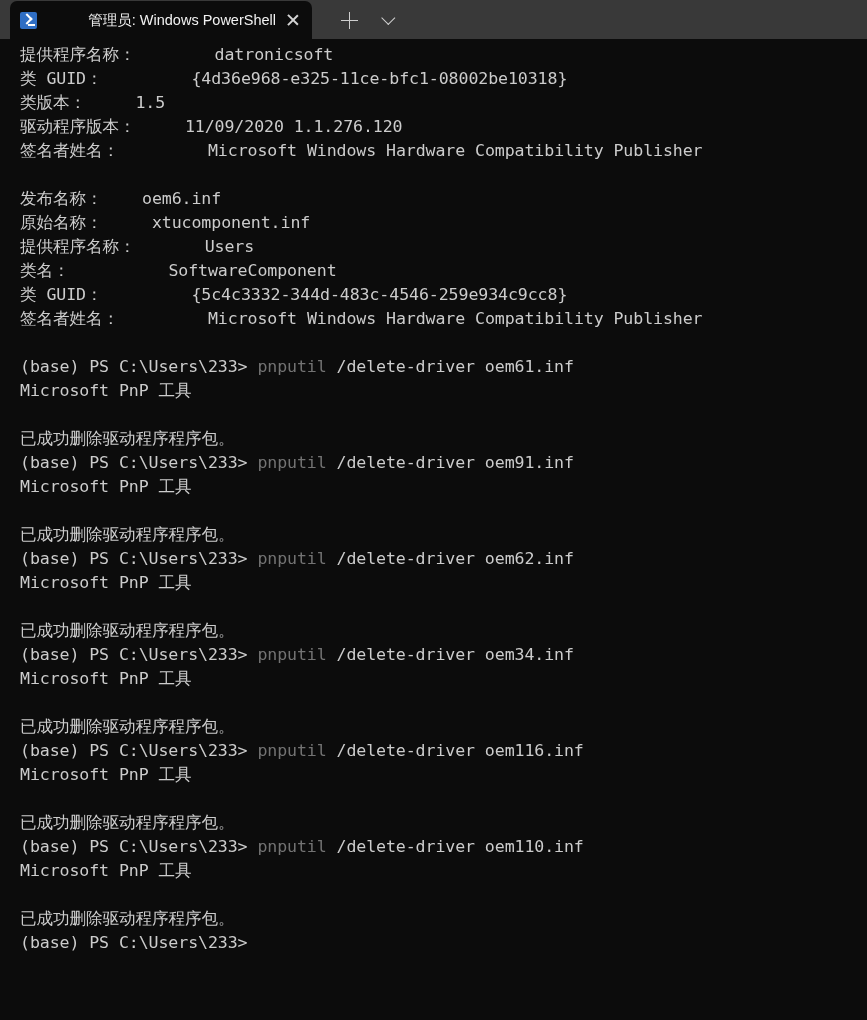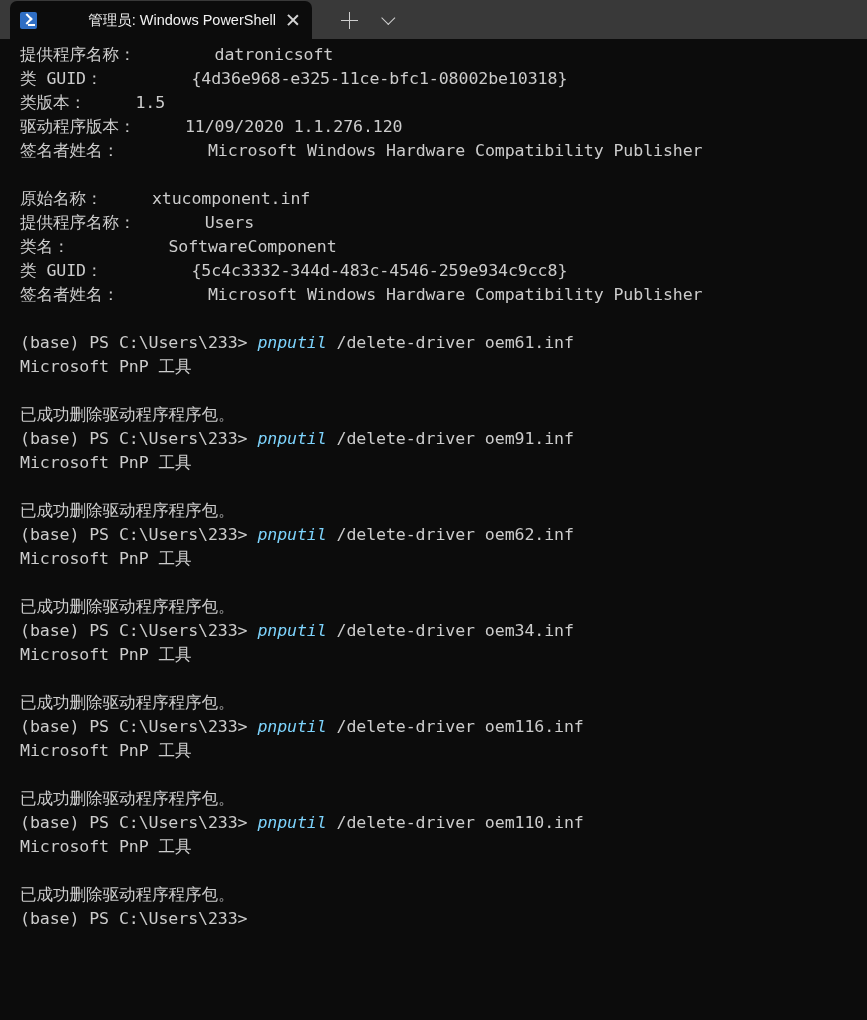--- a/index.html
+++ b/index.html
@@ -151,21 +151,21 @@
   .line {
     height: 24px;
     line-height: 24px;
     white-space: pre;
     font-family: "DejaVu Sans Mono", monospace;
     font-size: 16.6px;
     letter-spacing: -0.1px;
     color: #cccccc;
   }
   .c-default { color: #cccccc; }
-  .c-yellow  { color: #7dd3fc; font-style: italic; }
+  .c-yellow  { color: #737373; }
 </style>
 </head>
 <body>
 
 <div class="titlebar">
   <div class="tabstrip">
     <div class="tab">
       <span class="tab-icon">
         <span class="chev"></span>
         <span class="bar"></span>
@@ -186,20 +186,21 @@
   </div>
 </div>
 
 <div class="console" id="console">
     <div class="line"><span class="c-default">提供程序名称：        datronicsoft</span></div>
     <div class="line"><span class="c-default">类 GUID：         {4d36e968-e325-11ce-bfc1-08002be10318}</span></div>
     <div class="line"><span class="c-default">类版本：     1.5</span></div>
     <div class="line"><span class="c-default">驱动程序版本：     11/09/2020 1.1.276.120</span></div>
     <div class="line"><span class="c-default">签名者姓名：         Microsoft Windows Hardware Compatibility Publisher</span></div>
     <div class="line"><span class="c-default">&nbsp;</span></div>
+    <div class="line"><span class="c-default">发布名称：    oem6.inf</span></div>
     <div class="line"><span class="c-default">原始名称：     xtucomponent.inf</span></div>
     <div class="line"><span class="c-default">提供程序名称：       Users</span></div>
     <div class="line"><span class="c-default">类名：          SoftwareComponent</span></div>
     <div class="line"><span class="c-default">类 GUID：         {5c4c3332-344d-483c-4546-259e934c9cc8}</span></div>
     <div class="line"><span class="c-default">签名者姓名：         Microsoft Windows Hardware Compatibility Publisher</span></div>
     <div class="line"><span class="c-default">&nbsp;</span></div>
     <div class="line"><span class="c-default">(base) PS C:\Users\233&gt; </span><span class="c-yellow">pnputil</span><span class="c-default"> /delete-driver oem61.inf</span></div>
     <div class="line"><span class="c-default">Microsoft PnP 工具</span></div>
     <div class="line"><span class="c-default">&nbsp;</span></div>
     <div class="line"><span class="c-default">已成功删除驱动程序程序包。</span></div>

